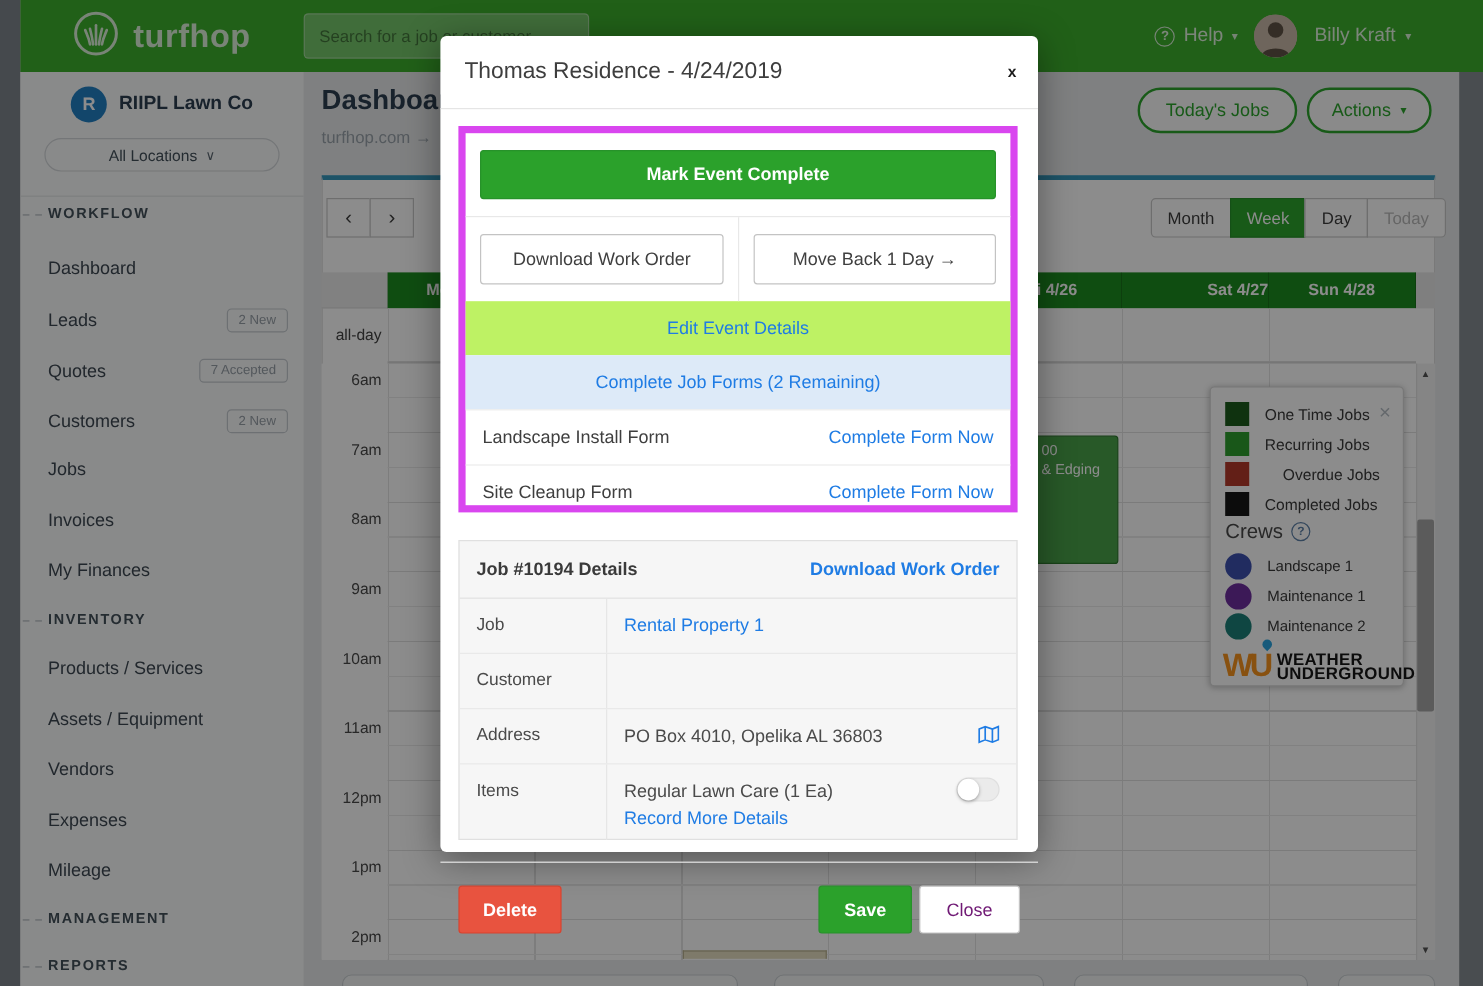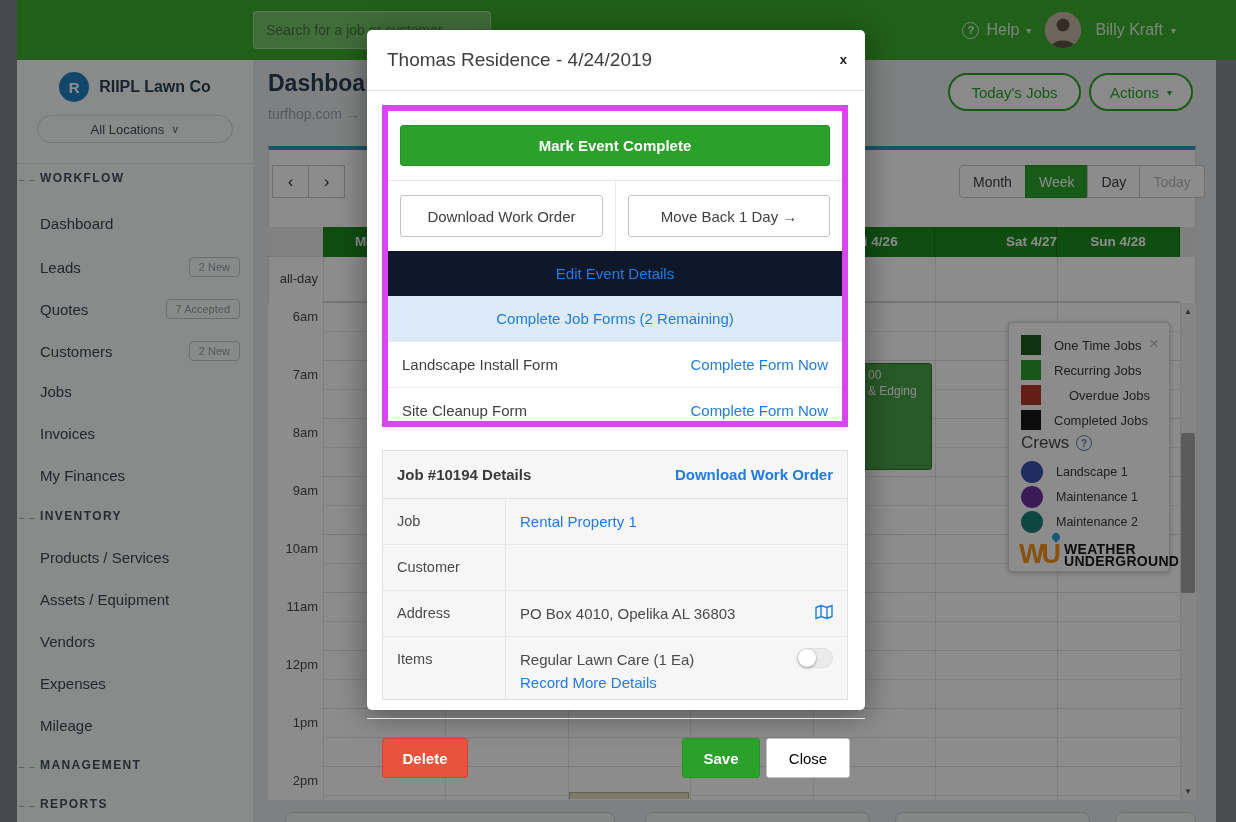--- a/index.html
+++ b/index.html
@@ -117,21 +117,21 @@
 
   .actbox { position:absolute; left:15px; top:75px; width:466px; height:322px; border:6px solid #d946ef; }
   .actbox .p1 { padding:14px 12px; }
   .btn-green { width:100%; height:41px; background:#2ba12b; border:1px solid #27922a; border-radius:3px;
                color:#fff; font-size:15px; font-weight:bold; cursor:pointer; font-family:inherit; }
   .two-cells { display:flex; border-top:1px solid #e8e8e8; }
   .two-cells .cell { width:50%; padding:14px 12px; }
   .two-cells .cell + .cell { border-left:1px solid #e8e8e8; }
   .btn-white { width:100%; height:42px; background:#fff; border:1px solid #c3c3c3; border-radius:3px;
                color:#3f3f3f; font-size:15px; cursor:pointer; font-family:inherit; }
-  .row-cream { height:45px; line-height:45px; text-align:center; background:#0f172a; }
+  .row-cream { height:45px; line-height:45px; text-align:center; background:#bef264; }
   .row-blue  { height:45px; line-height:45px; text-align:center; background:#ddeaf8; }
   .link { color:#1f7ce4; text-decoration:none; cursor:pointer; }
   .form-row { height:46px; line-height:45px; display:flex; justify-content:space-between; padding:0 14px;
               border-top:1px solid #ececec; font-size:15px; color:#3f3f3f; }
 
   .dtable { position:absolute; left:15px; top:420px; width:466px; height:250px; border:1px solid #e0e0e0; background:#f6f6f6; }
   .d-hdr { height:48px; display:flex; align-items:center; justify-content:space-between; padding:0 14px;
            border-bottom:1px solid #e2e2e2; font-size:15px; }
   .d-hdr .t { font-weight:bold; color:#3a3a3a; }
   .d-row { display:flex; border-bottom:1px solid #e9e9e9; font-size:14.5px; color:#4a4a4a; }
@@ -143,31 +143,46 @@
             border:1px solid #dfdfdf; border-radius:10px; cursor:pointer; }
   .knob { position:absolute; left:0; top:0; width:18px; height:18px; background:#fff; border-radius:50%;
           box-shadow:0 1px 3px rgba(0,0,0,.35); }
 
   .m-foot-line { position:absolute; left:0; top:688px; width:498px; border-top:1px solid #e5e5e5; }
   .btn-del { position:absolute; left:15px; top:708px; width:86px; height:40px; background:#e8533f; border:1px solid #d8432f;
              border-radius:3px; color:#fff; font-size:15px; font-weight:bold; cursor:pointer; font-family:inherit; }
   .btn-save { position:absolute; left:315px; top:708px; width:78px; height:40px; background:#2ba12b; border:1px solid #27922a;
               border-radius:3px; color:#fff; font-size:15px; font-weight:bold; cursor:pointer; font-family:inherit; }
   .btn-close { position:absolute; left:399px; top:708px; width:84px; height:40px; background:#fff; border:1px solid #c3c3c3;
-               border-radius:3px; color:#000000; font-size:15px; cursor:pointer; font-family:inherit; }
+               border-radius:3px; color:#701a75; font-size:15px; cursor:pointer; font-family:inherit; }
 </style>
 </head>
 <body>
 
 <div id="screen">
 
   <div class="abs leftrail"></div>
   <div class="abs rightrail"></div>
 
   <div class="abs topbar">
+    <div class="logo-wrap">
+      <span>
+        <svg width="42" height="42" viewBox="0 0 42 42">
+          <circle cx="21" cy="21" r="17" fill="none" stroke="rgba(255,255,255,.82)" stroke-width="2.5"></circle>
+          <g stroke="rgba(255,255,255,.82)" stroke-width="2.2" stroke-linecap="round" fill="none">
+            <path d="M21 30 V14"></path>
+              <path d="M16 30 C15 24 13 21 12 18"></path>
+              <path d="M26 30 C27 24 29 21 30 18"></path>
+            <path d="M18.5 30 C18 25 17 21 16 17"></path>
+              <path d="M23.5 30 C24 25 25 21 26 17"></path>
+          </g>
+        </svg>
+      </span>
+      <span class="brand">turfhop</span>
+    </div>
     <input class="search" placeholder="Search for a job or customer" style="">
     <div class="hdr-right">
       <span style="display:flex;align-items:center;gap:7px;cursor:pointer;">
         <span class="qicon">?</span>
         <span>Help</span>
         <span class="caret">▾</span>
       </span>
       <span class="avatar">
         <svg width="36" height="36" viewBox="0 0 36 36">
           <rect width="36" height="36" fill="#c9b9a8"></rect>

